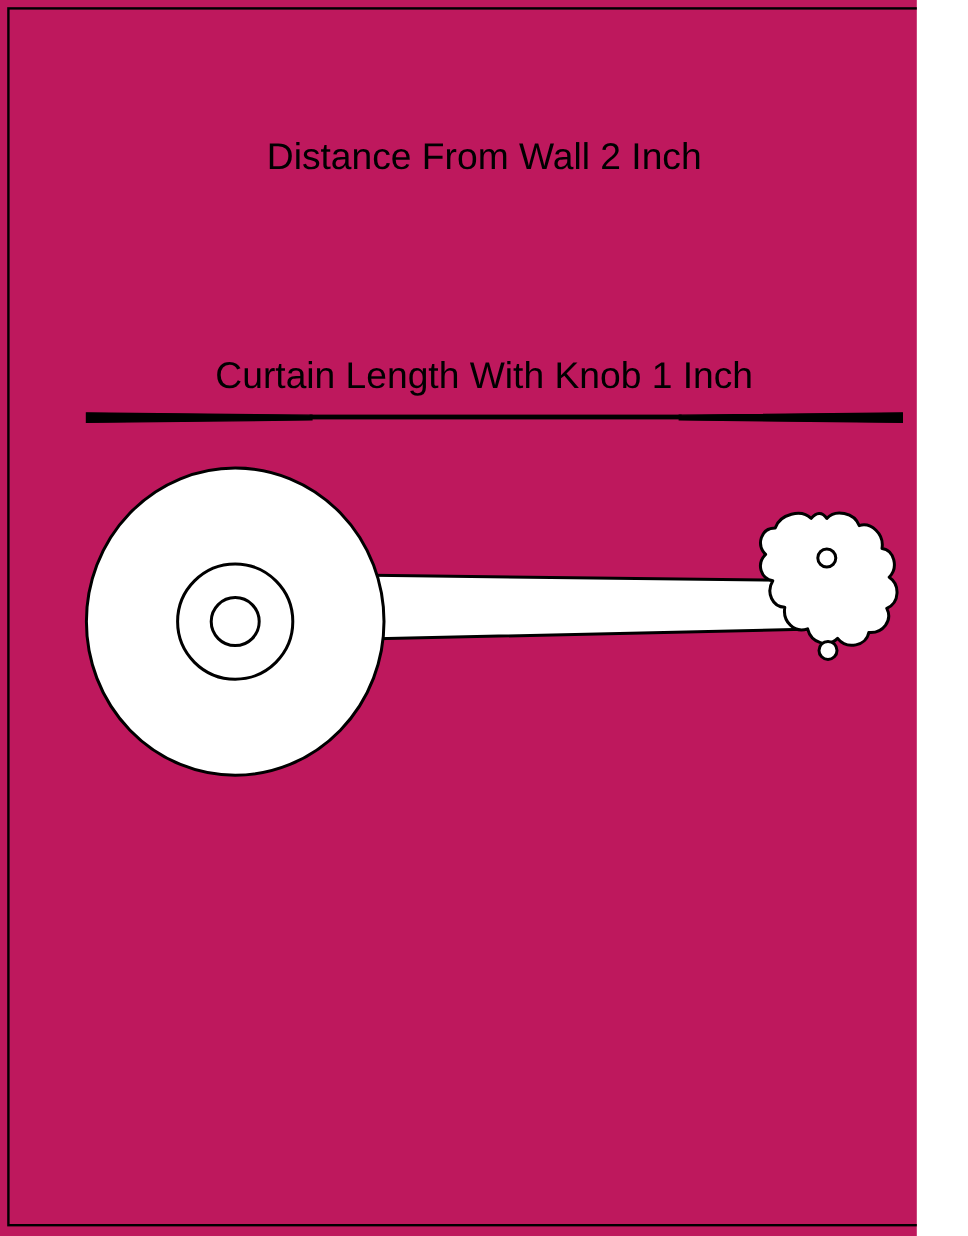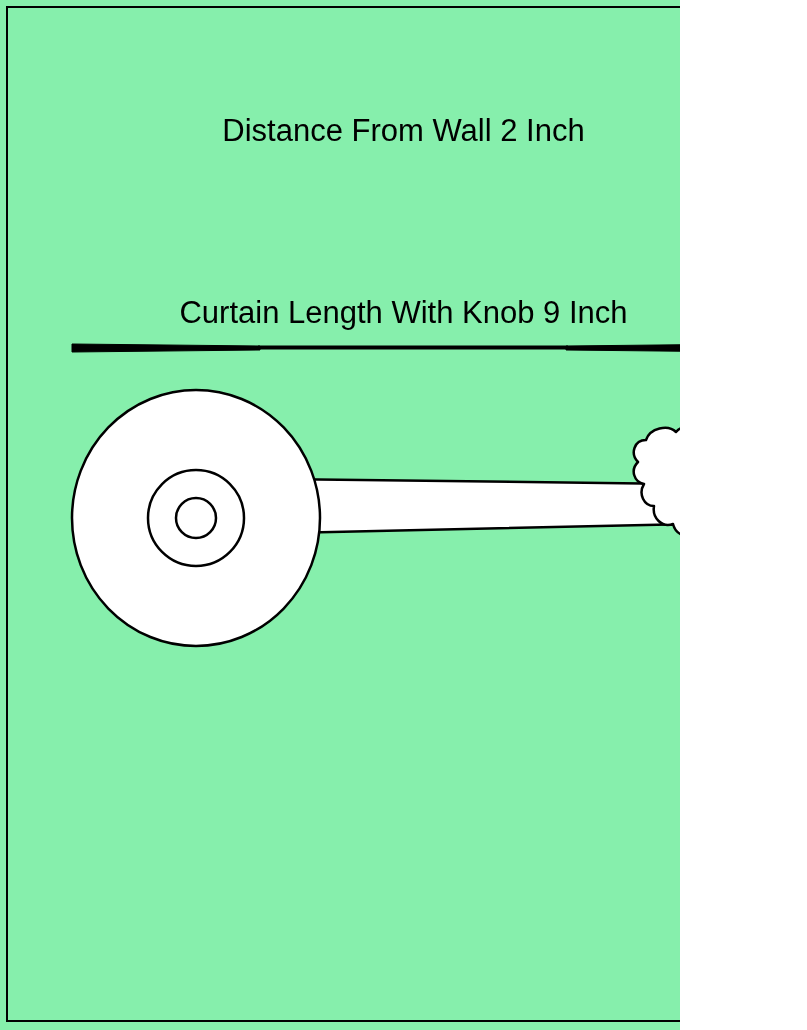--- a/index.html
+++ b/index.html
@@ -5,23 +5,23 @@
   html, body {
     margin: 0;
     padding: 0;
     background: #ffffff;
   }
   body {
     font-family: "Liberation Sans", sans-serif;
   }
   #page {
     position: relative;
-    width: 680px;
+    width: 764px;
     height: 1030px;
-    background: #86efac;
+    background: #be185d;
     overflow: hidden;
   }
   #frame {
     position: absolute;
     left: 6px;
     top: 6px;
     width: 793px;
     height: 1016px;
     border: 2px solid #000000;
     box-sizing: border-box;
@@ -55,21 +55,21 @@
 </style>
 </head>
 <body>
 
 <div id="page">
 
   <div id="frame"></div>
 
   <div class="label" id="label-distance">Distance From Wall 2 Inch</div>
 
-  <div class="label" id="label-curtain">Curtain Length With Knob 9 Inch</div>
+  <div class="label" id="label-curtain">Curtain Length With Knob 1 Inch</div>
 
   <svg id="drawing" width="807" height="1030" viewBox="0 0 807 1030">
 
     <g>
       <polygon points="72,344 260,346 260,350 72,352" fill="#000000" stroke="#000000" stroke-width="1"></polygon>
       <polygon points="752,344 566,346 566,350 752,352" fill="#000000" stroke="#000000" stroke-width="1"></polygon>
       <rect x="258" y="345.5" width="310" height="4" fill="#000000"></rect>
     </g>
 
     <g>

